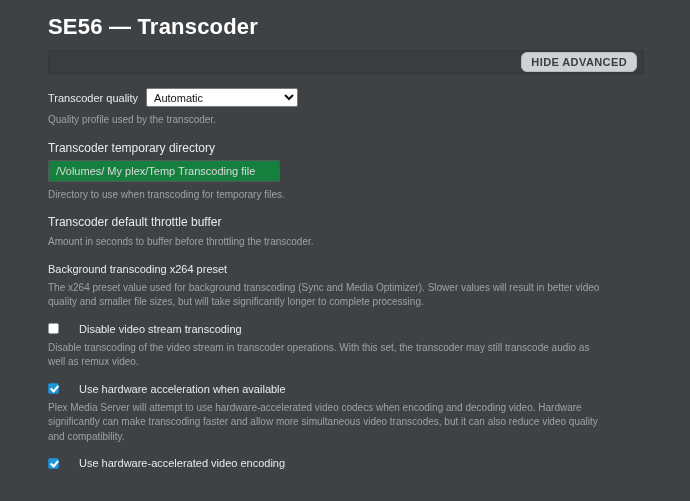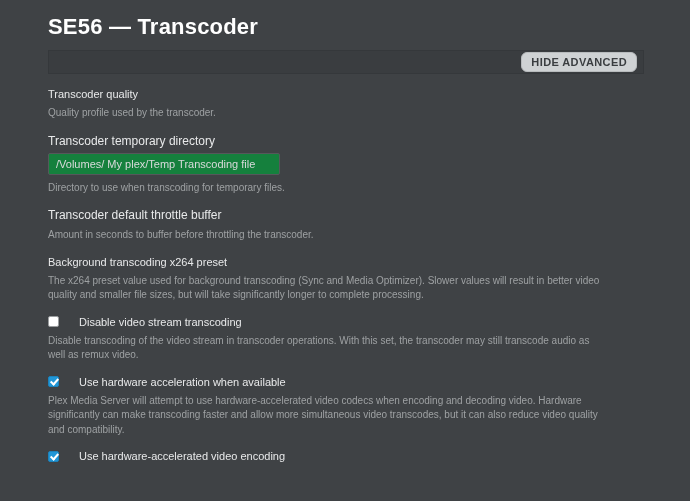--- a/index.html
+++ b/index.html
@@ -137,20 +137,23 @@
 
   <div class="adv-bar">
     <div class="adv-btn">HIDE ADVANCED</div>
   </div>
 
   <div class="form">
 
     <div class="field">
       <div class="row-inline">
         <span class="label">Transcoder quality</span>
+        <select class="wide">
+          <option>Automatic</option>
+        </select>
       </div>
       <div class="help">Quality profile used by the transcoder.</div>
     </div>
 
     <div class="field">
       <span class="label-block">Transcoder temporary directory</span>
       <input type="text" value="/Volumes/ My plex/Temp Transcoding file" style="">
       <div class="help">Directory to use when transcoding for temporary files.</div>
     </div>
 

